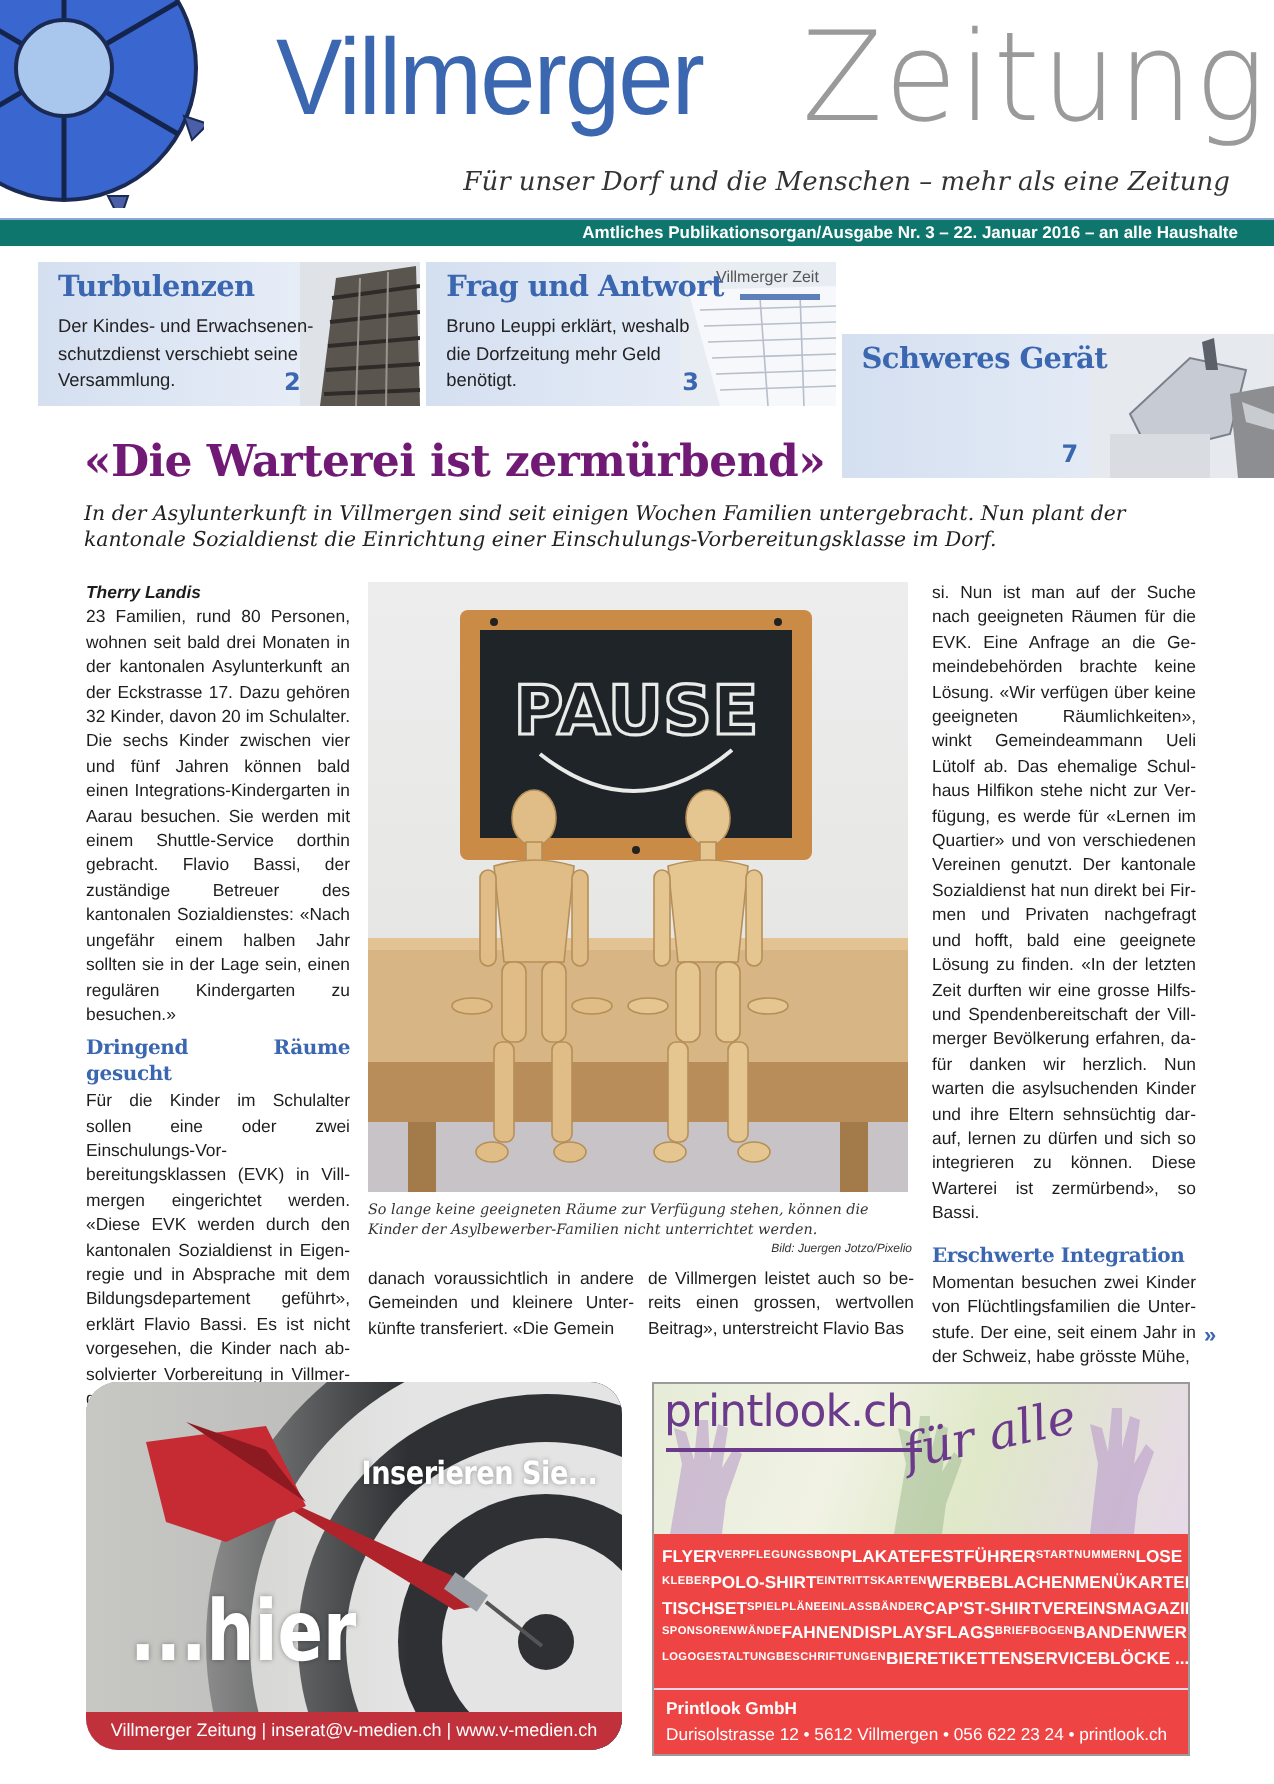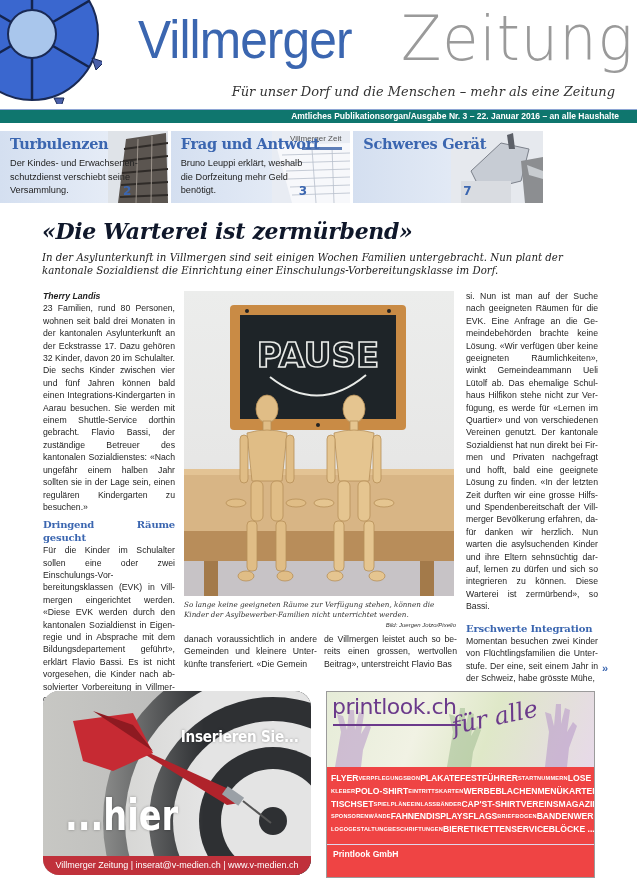--- a/index.html
+++ b/index.html
@@ -8,32 +8,32 @@
 
   
   .logo { position: absolute; left: -38px; top: -36px; width: 140px; height: 140px; }
   .title-wrap { position: absolute; left: 138px; top: 8px; white-space: nowrap; }
   .title-v { font-family: "Liberation Sans", sans-serif; font-size: 54px; color: #3b66b0; letter-spacing: -1px; font-weight: normal; transform: scaleX(0.92); transform-origin: left; display: inline-block; }
   .title-z { position: absolute; left: 263px; top: -6px; font-family: "DejaVu Sans", sans-serif; font-size: 62px; color: #9a9a9a; font-weight: 300; letter-spacing: 1px; transform: scaleX(0.95); transform-origin: left; display: inline-block; }
   .tagline { position: absolute; right: 22px; top: 84px; font-family: "DejaVu Serif", serif; font-style: italic; font-size: 13px; color: #333; }
   .issue-bar { position: absolute; left: 0; top: 109px; width: 637px; height: 14px; background: #0f766e; border-top: 1px solid #8ea6d4; color: #fff; font-size: 8.5px; font-weight: bold; text-align: right; padding-right: 18px; line-height: 13px; }
 
   
-  .teasers { position: absolute; left: 0; top: 131px; width: 543px; height: 72px; display: flex; gap: 3px; }
+  .teasers { position: absolute; left: 0; top: 131px; width: 637px; height: 72px; display: flex; gap: 3px; padding-left: 19px; }
   .teaser { position: relative; height: 72px; background: linear-gradient(90deg, #d4dff0 0%, #e4ebf6 60%, #f0f3f8 100%); overflow: hidden; }
   .teaser.t1 { width: 198px; }
   .teaser.t2 { width: 212px; }
-  .teaser.t3 { width: 224px; }
+  .teaser.t3 { width: 224px; margin-top: 36px; }
   .teaser h3 { position: absolute; left: 10px; top: 4px; font-family: "DejaVu Serif", serif; font-size: 14.5px; color: #3b66b0; font-weight: bold; letter-spacing: -0.3px; }
   .teaser p { position: absolute; left: 10px; top: 26px; width: 128px; font-size: 9.2px; line-height: 13.5px; color: #222; }
   .teaser .pg { position: absolute; font-family: "DejaVu Sans", sans-serif; font-weight: bold; color: #3b66b0; font-size: 12px; top: 53px; }
   .teaser .photo { position: absolute; top: 0; right: 0; height: 72px; }
 
   
-  .headline { position: absolute; left: 42px; top: 218px; font-family: "DejaVu Serif", serif; font-weight: bold; font-size: 22px; color: #0f172a; letter-spacing: -0.3px; font-style: italic; }
+  .headline { position: absolute; left: 42px; top: 218px; font-family: "DejaVu Serif", serif; font-weight: bold; font-size: 22px; color: #701a75; letter-spacing: -0.3px; }
   .lead { position: absolute; left: 42px; top: 251px; width: 560px; font-family: "DejaVu Serif", serif; font-style: italic; font-size: 10.2px; line-height: 13px; color: #222; }
 
   
   .col { position: absolute; font-size: 8.7px; line-height: 12.4px; text-align: justify; color: #1d1d1d; hyphens: manual; }
   .col1 { left: 43px; top: 290px; width: 132px; }
   .col4 { left: 466px; top: 290px; width: 132px; }
   .col2 { left: 184px; top: 633px; width: 133px; }
   .col3 { left: 324px; top: 633px; width: 133px; }
   .col .author { font-style: italic; font-weight: bold; }
   .col h4 { font-family: "DejaVu Serif", serif; font-size: 10px; color: #3b66b0; font-weight: bold; margin-top: 6px; margin-bottom: 0px; letter-spacing: -0.2px; }
@@ -308,13 +308,14 @@
     </div>
     <div class="row">
       <span class="small">LOGOGESTALTUNG</span>
       <span class="small">BESCHRIFTUNGEN</span>
       <span class="big">BIERETIKETTEN</span>
       <span class="big">SERVICEBLÖCKE ...</span>
     </div>
   </div>
   <div class="rule"></div>
   <div class="company">Printlook GmbH</div>
+  <div class="address">Durisolstrasse 12 • 5612 Villmergen • 056 622 23 24 • printlook.ch</div>
 </div>
 
 </body></html>

